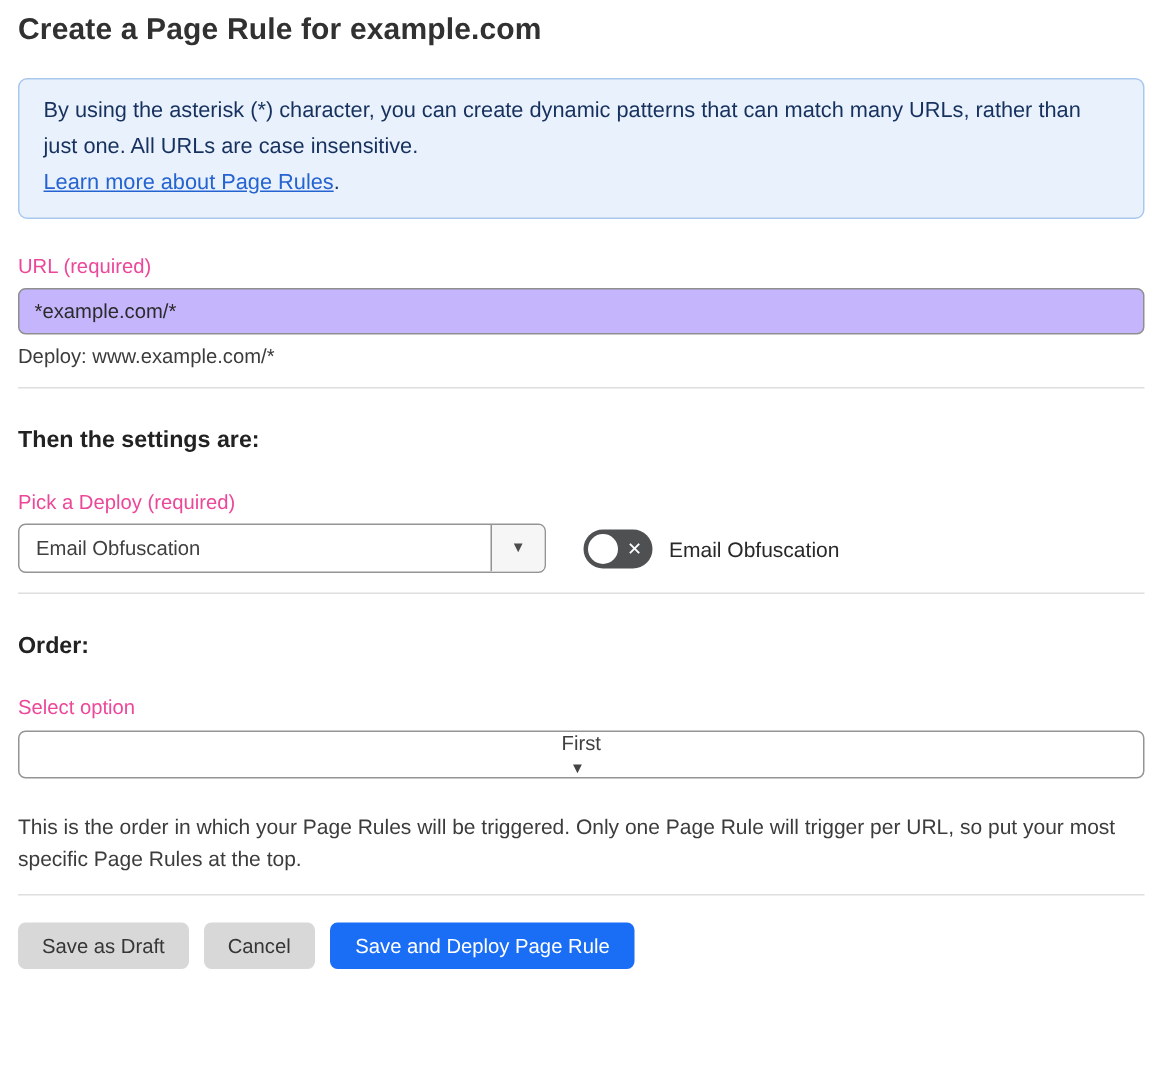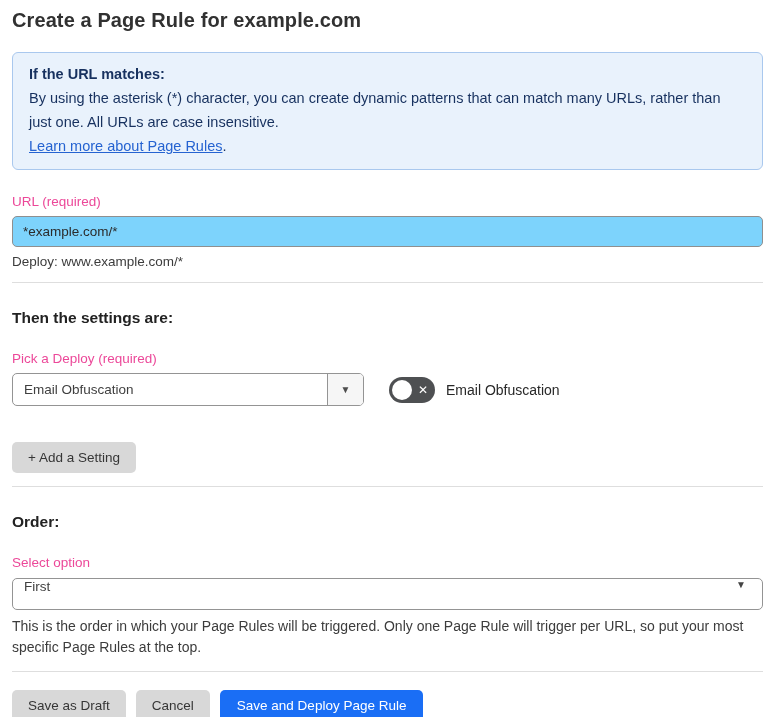--- a/index.html
+++ b/index.html
@@ -41,21 +41,21 @@
     display: block;
     margin-top: 24px;
     font-size: 13.5px;
     color: #ec4899;
   }
 
   .url-input {
     margin-top: 7px;
     width: 751px;
     height: 31px;
-    background: #7dd3fc;
+    background: #c4b5fd;
     border: 1px solid #8f8f8f;
     border-radius: 5px;
     padding: 0 10px;
     font-family: "Liberation Sans", sans-serif;
     font-size: 13.5px;
     color: #2b2b2b;
     outline: none;
   }
 
   .hint {
@@ -170,30 +170,32 @@
   }
 
   .select-full {
     margin-top: 8px;
     width: 751px;
     height: 32px;
     border: 1px solid #949494;
     border-radius: 5px;
     background: #ffffff;
     display: flex;
+    align-items: center;
     justify-content: space-between;
     padding: 0 11px;
     font-size: 13.5px;
     color: #3f3f3f;
     cursor: pointer;
+    flex-direction: column;
   }
   .select-arrow { font-size: 10px; color: #444444; padding-right: 5px; }
 
   .order-hint {
-    margin-top: 6px;
+    margin-top: 22px;
     font-size: 14px;
     line-height: 21px;
     color: #3c3c3c;
     width: 740px;
   }
 
   .footer {
     margin-top: 18px;
     display: flex;
     align-items: center;
@@ -201,21 +203,20 @@
   }
 </style>
 </head>
 <body>
 
 <main class="page">
 
   <h1 class="page-title">Create a Page Rule for example.com</h1>
 
   <section class="info-box">
-    <p class="info-heading">If the URL matches:</p>
     <p class="info-body">By using the asterisk (*) character, you can create dynamic patterns that can match many URLs, rather than just one. All URLs are case insensitive.</p>
     <p class="info-link-line"><a href="#">Learn more about Page Rules</a><span>.</span></p>
   </section>
 
   <label class="field-label" for="url-input">URL (required)</label>
   <input id="url-input" class="url-input" type="text" value="*example.com/*" style="">
   <p class="hint">Deploy: www.example.com/*</p>
 
   <hr class="divider">
 
@@ -228,21 +229,20 @@
       <span class="dropdown-value">Email Obfuscation</span>
       <span class="dropdown-arrow">▼</span>
     </div>
     <div class="toggle">
       <span class="knob"></span>
       <span class="toggle-x">✕</span>
     </div>
     <span class="toggle-label">Email Obfuscation</span>
   </div>
 
-  <button class="gray-btn add-btn">+ Add a Setting</button>
 
   <hr class="divider">
 
   <h2 class="section-heading">Order:</h2>
 
   <label class="field-label">Select option</label>
 
   <div class="select-full">
     <span>First</span>
     <span class="select-arrow">▼</span>

